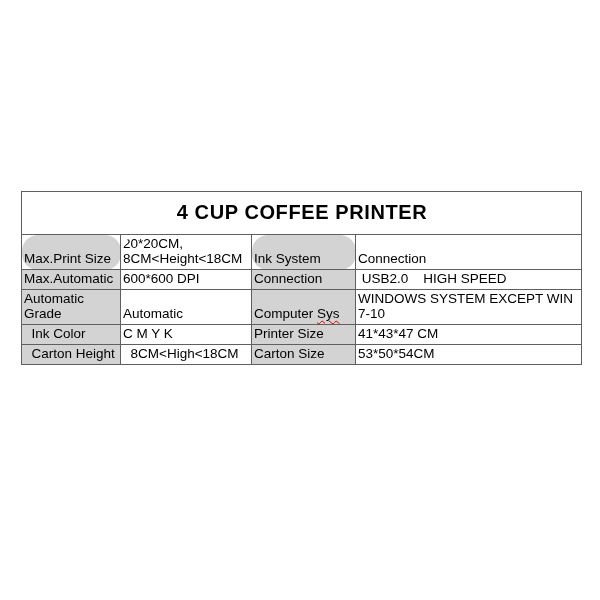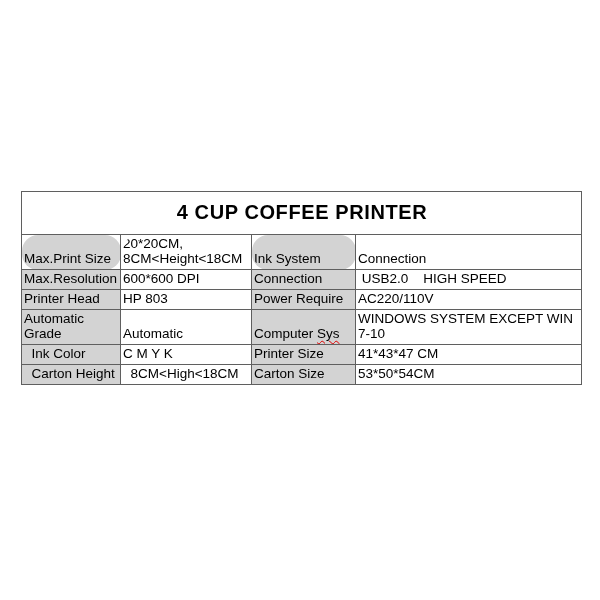--- a/index.html
+++ b/index.html
@@ -71,32 +71,26 @@
 
     <tr class="row-tall">
       <td class="lbl">Max.Print Size</td>
       <td class="val">20*20CM,
 8CM&lt;Height&lt;18CM</td>
       <td class="lbl">Ink System</td>
       <td class="val">Connection</td>
     </tr>
 
     <tr class="row-std">
-      <td class="lbl">Max.Resolution</td>
+      <td class="lbl">Max.Automatic</td>
       <td class="val">600*600 DPI</td>
       <td class="lbl">Connection</td>
       <td class="val"> USB2.0    HIGH SPEED</td>
     </tr>
 
-    <tr class="row-std">
-      <td class="lbl">Printer Head</td>
-      <td class="val">HP 803</td>
-      <td class="lbl">Power Require</td>
-      <td class="val">AC220/110V</td>
-    </tr>
 
     <tr class="row-std">
       <td class="lbl">Automatic Grade</td>
       <td class="val">Automatic</td>
       <td class="lbl"><span>Computer </span><span class="misspell">Sys</span></td>
       <td class="val">WINDOWS SYSTEM EXCEPT WIN 7-10</td>
     </tr>
 
 
     <tr class="row-std">

